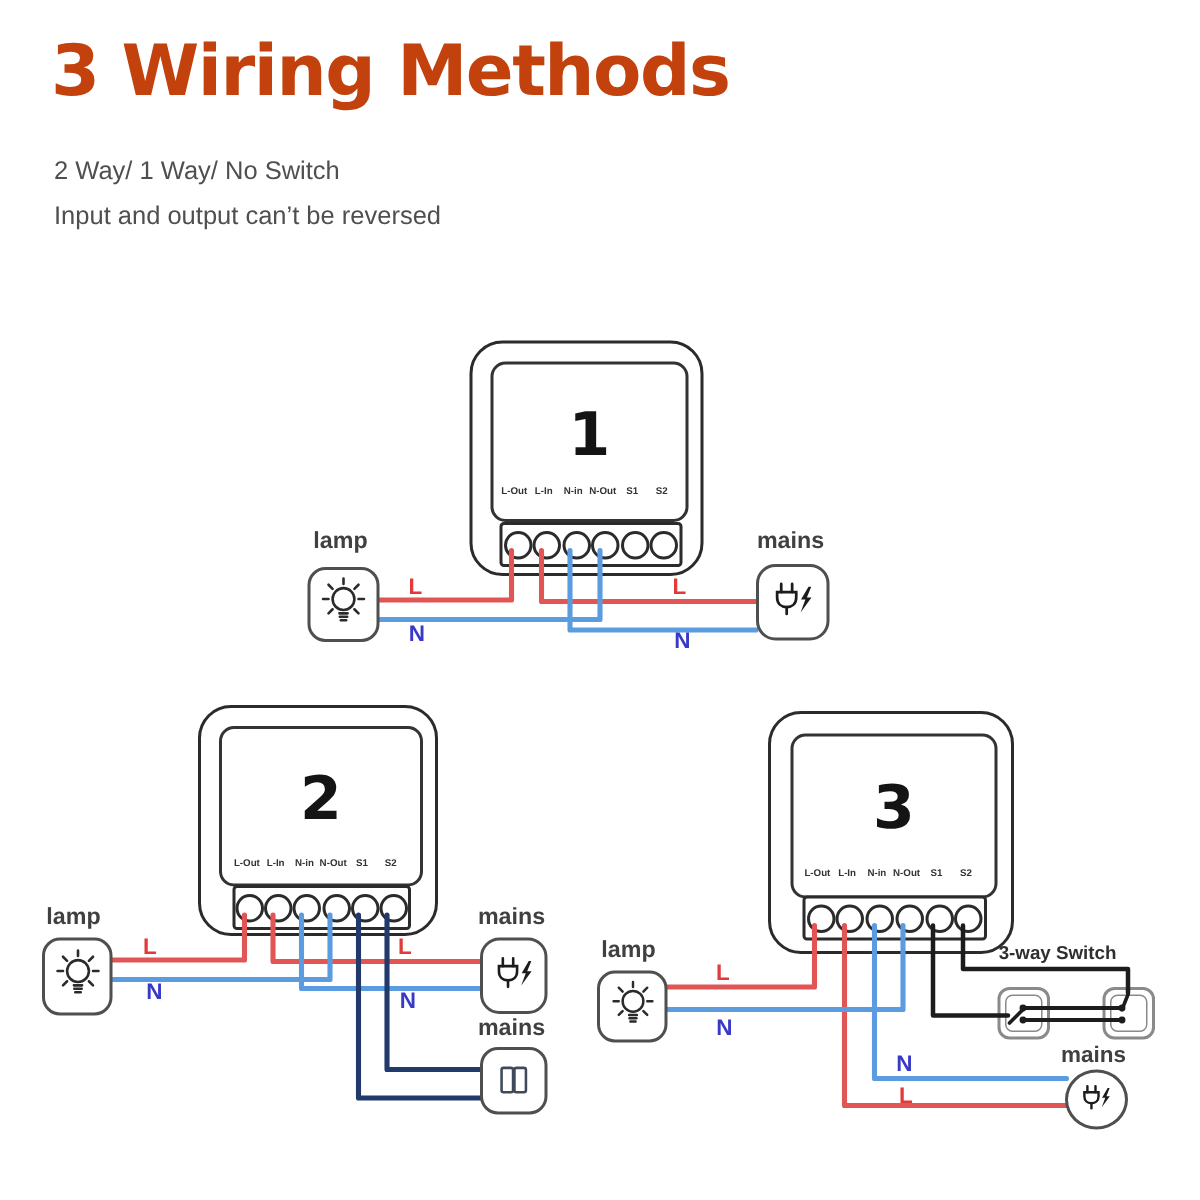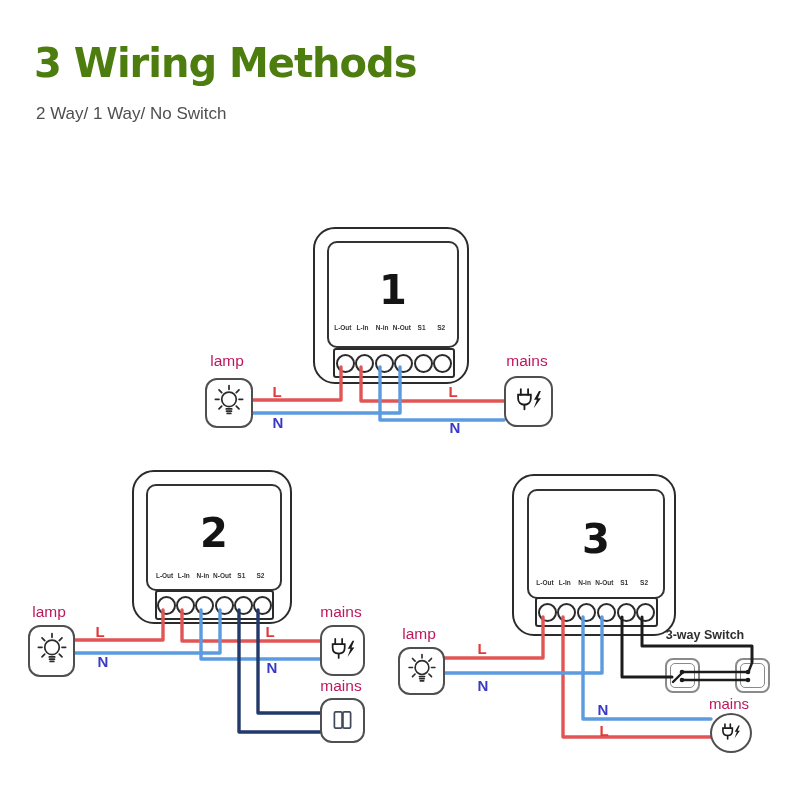--- a/index.html
+++ b/index.html
@@ -1,20 +1,20 @@
 <!DOCTYPE html>
 <html><head>
 <meta charset="utf-8">
 <style>
   html,body{margin:0;padding:0;background:#fff;}
   .page{position:relative;width:800px;height:800px;background:#ffffff;overflow:hidden;
         font-family:"Liberation Sans",sans-serif;}
   
-  .title{position:absolute;left:34px;top:40px;font-family:"DejaVu Sans","Liberation Sans",sans-serif;
-         font-size:40px;font-weight:800;color:#4d7c0f;letter-spacing:-1px;}
+  .title{position:absolute;left:34px;top:20px;font-family:"DejaVu Sans","Liberation Sans",sans-serif;
+         font-size:47px;font-weight:800;color:#c2410c;letter-spacing:-1px;}
   .sub{position:absolute;left:36px;font-size:17px;color:#4f4f4f;text-align:right;}
   .sub1{top:104px;}
   .sub2{top:134px;}
   
   .module{position:absolute;background:#fff;border:2.5px solid #2b2b2b;border-radius:22px;}
   .panel{position:absolute;background:#fff;border:2px solid #333;border-radius:10px;
          display:flex;align-items:center;justify-content:center;}
   .num{font-family:"DejaVu Sans","Liberation Sans",sans-serif;font-size:40px;font-weight:800;
        color:#141414;margin-top:-10px;}
   .tlabels{position:absolute;display:flex;z-index:3;}
@@ -32,21 +32,21 @@
   .m2 .strip{left:21px;top:118px;width:115px;height:26px;}
   .m3{left:512px;top:474px;width:160px;height:158px;}
   .m3 .panel{left:13px;top:13px;width:134px;height:106px;}
   .m3 .tlabels{left:21px;top:103px;width:119px;}
   .m3 .strip{left:21px;top:121px;width:119px;height:26px;}
   
   .wires{position:absolute;left:0;top:0;z-index:4;pointer-events:none;}
   
   .device{position:absolute;background:#fff;border:2px solid #4f4f4f;z-index:5;
           display:flex;align-items:center;justify-content:center;}
-  .dev-label{position:absolute;text-align:center;font-size:15.5px;font-weight:400;color:#be185d;z-index:5;}
+  .dev-label{position:absolute;text-align:center;font-size:15.5px;font-weight:700;color:#404040;z-index:5;}
   .lamp1{left:205px;top:378px;width:44px;height:46px;border-radius:12px;}
   .lamp1-label{left:197px;top:352px;width:60px;}
   .mains1{left:504px;top:376px;width:45px;height:47px;border-radius:13px;}
   .mains1-label{left:497px;top:352px;width:60px;}
   .lamp2{left:28px;top:625px;width:43px;height:48px;border-radius:12px;}
   .lamp2-label{left:19px;top:603px;width:60px;}
   .mains2{left:320px;top:625px;width:41px;height:47px;border-radius:13px;}
   .mains2-label{left:311px;top:603px;width:60px;}
   .switch2{left:320px;top:698px;width:41px;height:41px;border-radius:12px;}
   .switch2-label{left:306px;top:677px;width:70px;}
@@ -64,20 +64,21 @@
   .wl-l{color:#e03a3a;}
   .wl-n{color:#3939c8;}
 </style>
 </head>
 <body>
 
 <div class="page">
 
   <div class="title">3 Wiring Methods</div>
   <div class="sub sub1">2 Way/ 1 Way/ No Switch</div>
+  <div class="sub sub2">Input and output can’t be reversed</div>
 
   <svg class="wires" width="800" height="800" viewBox="0 0 800 800">
 
     <path d="M249,400 H341 V367" fill="none" stroke-width="3.4" stroke-linejoin="round" stroke-linecap="round" stroke="#e25555"></path>
     <path d="M361,367 V401 H504" fill="none" stroke-width="3.4" stroke-linejoin="round" stroke-linecap="round" stroke="#e25555"></path>
     <path d="M380,367 V420 H504" fill="none" stroke-width="3.4" stroke-linejoin="round" stroke-linecap="round" stroke="#5b9be0"></path>
     <path d="M249,413 H400 V367" fill="none" stroke-width="3.4" stroke-linejoin="round" stroke-linecap="round" stroke="#5b9be0"></path>
 
     <path d="M71,640 H163 V610" fill="none" stroke-width="3.4" stroke-linejoin="round" stroke-linecap="round" stroke="#e25555"></path>
     <path d="M182,610 V641 H320" fill="none" stroke-width="3.4" stroke-linejoin="round" stroke-linecap="round" stroke="#e25555"></path>

